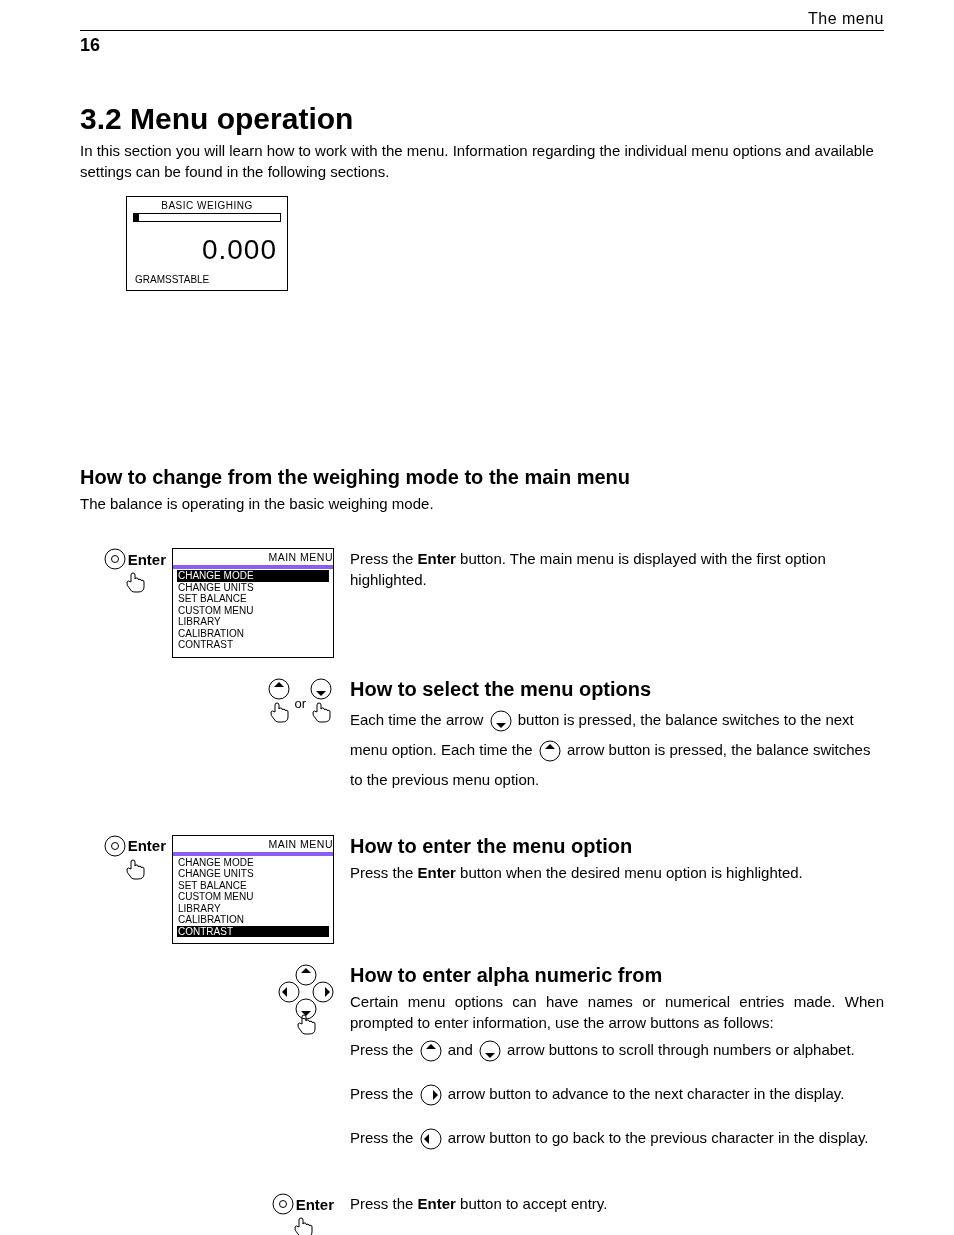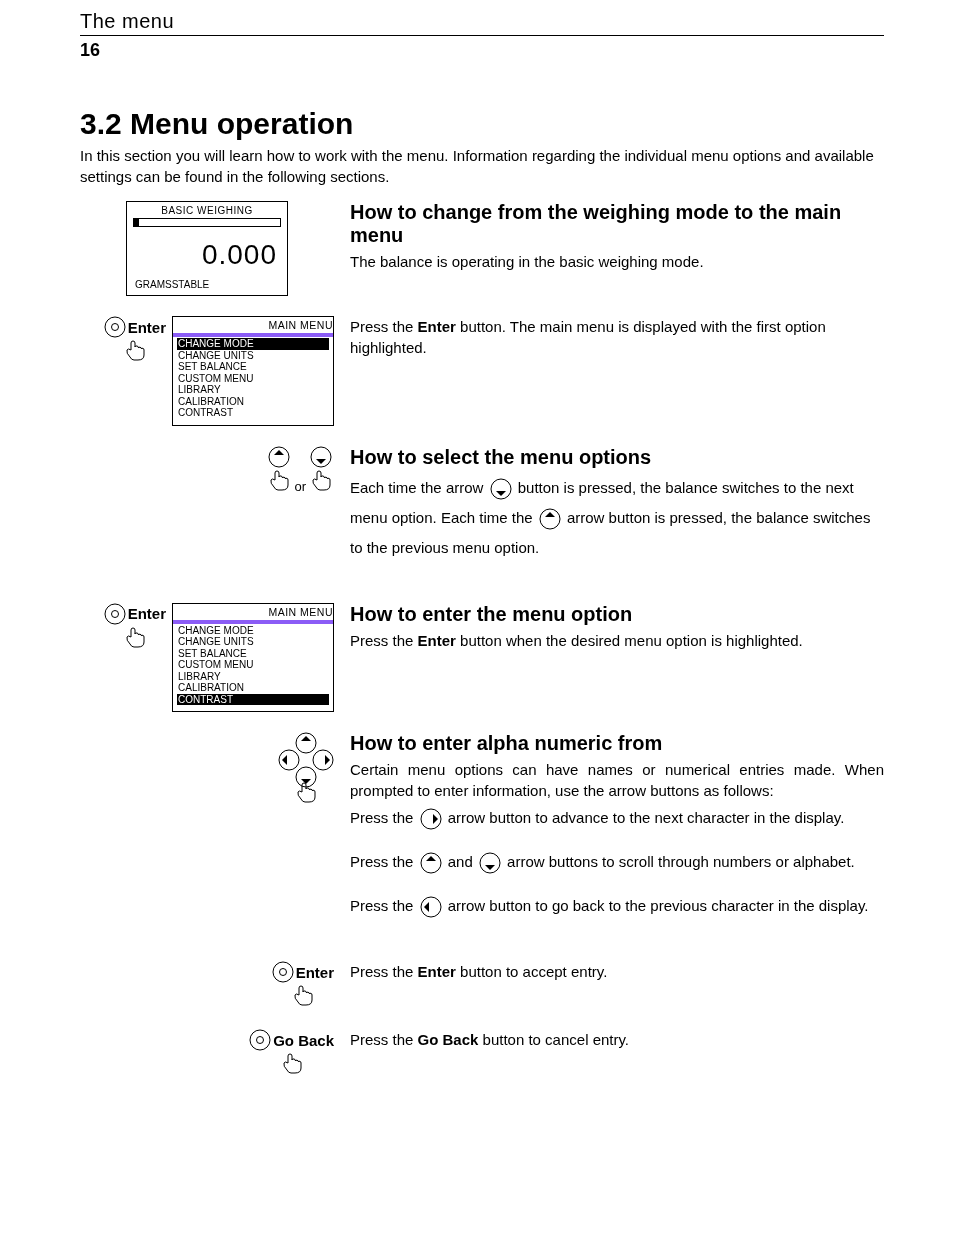--- a/index.html
+++ b/index.html
@@ -9,22 +9,23 @@
     color: #000;
     background: #fff;
   }
   .page {
     width: 954px;
     box-sizing: border-box;
     padding: 10px 70px 40px 80px;
     position: relative;
   }
   .running-head {
-    font-size: 20px;
+    font-size: 16px;
     letter-spacing: 0.5px;
+    text-align: right;
   }
   .rule {
     border-top: 1px solid #000;
     margin: 2px 0 4px 0;
   }
   .page-number {
     font-size: 18px;
     font-weight: bold;
   }
   h1.section-title {
@@ -188,21 +189,21 @@
 
 <div class="page">
 
   <div class="running-head">The menu</div>
   <div class="rule"></div>
   <div class="page-number">16</div>
 
   <h1 class="section-title">3.2  Menu operation</h1>
   <p class="intro">In this section you will learn how to work with the menu. Information regarding the individual menu options and available settings can be found in the following sections.</p>
 
-  <div class="row" style="margin-top:10px;">
+  <div class="row" style="margin-top:10px;flex-direction:column;">
     <div class="gutter" style="justify-content:center;align-items:flex-start;">
       <div class="lcd lcd-weigh">
         <div class="lcd-header">BASIC WEIGHING</div>
         <div class="lcd-bar"></div>
         <div class="lcd-value">0.000</div>
         <div class="lcd-footer">
           <span>GRAMS</span>
           <span>STABLE</span>
         </div>
       </div>
@@ -242,21 +243,21 @@
     </div>
     <div class="content">
       <p class="body">
         <span>Press the </span><b>Enter</b><span> button. The main menu is displayed with the first option highlighted.</span>
       </p>
     </div>
   </div>
 
   <div class="row">
     <div class="gutter" style="align-items:flex-start;">
-      <div class="hand-row" style="align-items:flex-end;">
+      <div class="hand-row" style="align-items:center;">
         <div class="hand-btn">
           <svg width="22" height="22">
               <use href="#circle-btn"></use>
               <use href="#tri-up"></use>
             </svg>
           <svg width="26" height="26">
               <use href="#hand-icon"></use>
             </svg>
         </div>
         <span style="font-size:13px;padding-top:3px;">or</span>
@@ -350,36 +351,36 @@
           </svg>
       </div>
     </div>
     <div class="content">
       <h2 class="sub-title">How to enter alpha numeric from</h2>
       <p class="body" style="text-align:justify;margin-bottom:2px;">Certain menu options can have names or numerical entries made. When prompted to enter information, use the arrow buttons as follows:</p>
       <p class="body-lg" style="margin-bottom:14px;">
         <span>Press the </span><span class="inline-circ">
             <svg width="22" height="22">
               <use href="#circle-btn"></use>
-              <use href="#tri-right"></use>
-            </svg>
-          </span><span> arrow button to advance to the next character in the display.</span>
+              <use href="#tri-up"></use>
+            </svg>
+          </span><span> and </span><span class="inline-circ">
+            <svg width="22" height="22">
+              <use href="#circle-btn"></use>
+              <use href="#tri-down"></use>
+            </svg>
+          </span><span> arrow buttons to scroll through numbers or alphabet.</span>
       </p>
       <p class="body-lg" style="margin-bottom:14px;">
         <span>Press the </span><span class="inline-circ">
             <svg width="22" height="22">
               <use href="#circle-btn"></use>
-              <use href="#tri-up"></use>
-            </svg>
-          </span><span> and </span><span class="inline-circ">
-            <svg width="22" height="22">
-              <use href="#circle-btn"></use>
-              <use href="#tri-down"></use>
-            </svg>
-          </span><span> arrow buttons to scroll through numbers or alphabet.</span>
+              <use href="#tri-right"></use>
+            </svg>
+          </span><span> arrow button to advance to the next character in the display.</span>
       </p>
       <p class="body-lg">
         <span>Press the </span><span class="inline-circ">
             <svg width="22" height="22">
               <use href="#circle-btn"></use>
               <use href="#tri-left"></use>
             </svg>
           </span><span> arrow button to go back to the previous character in the display.</span>
       </p>
     </div>

